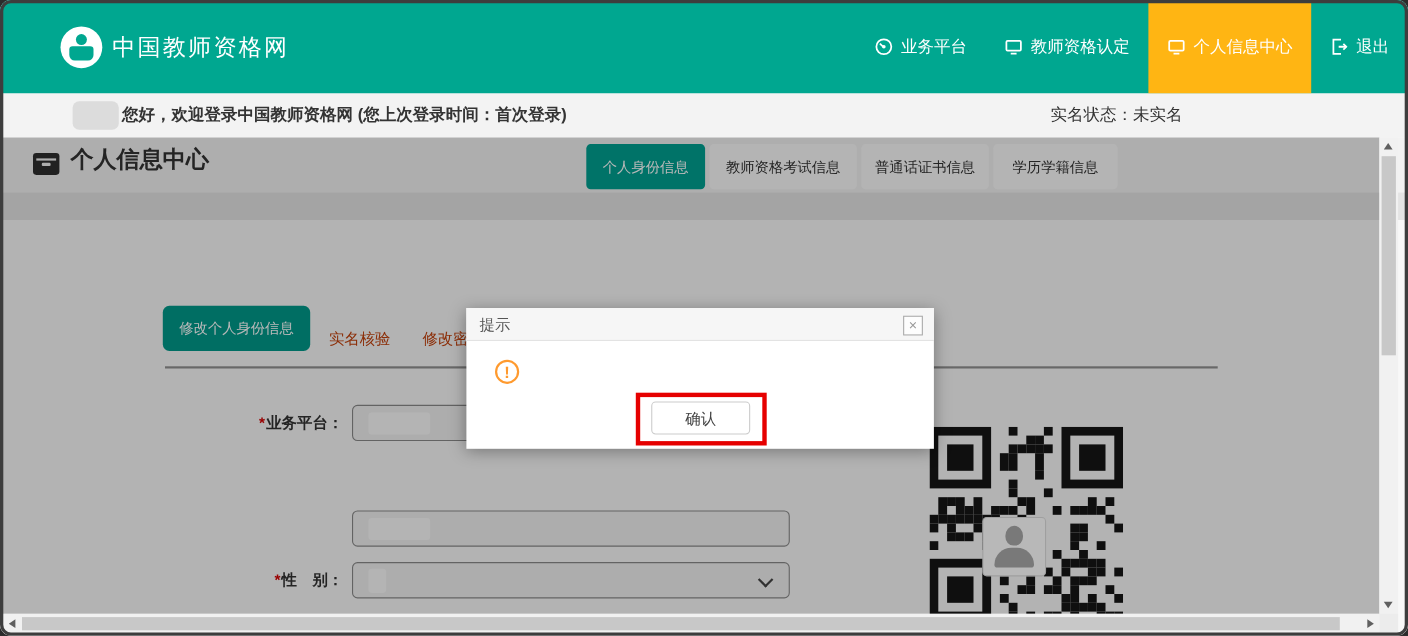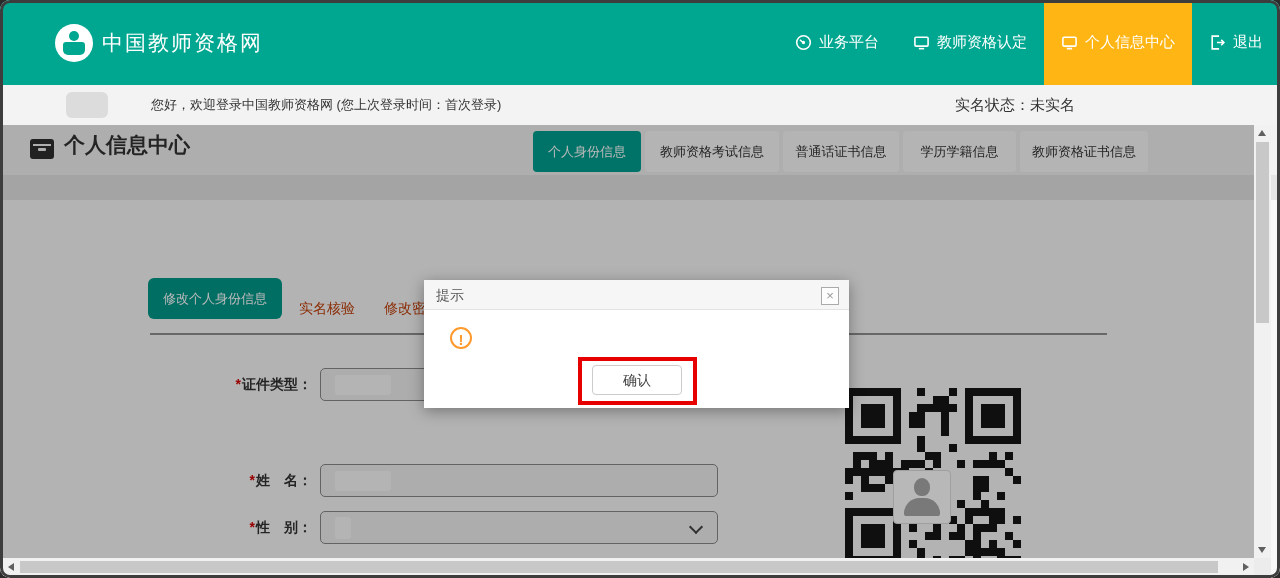--- a/index.html
+++ b/index.html
@@ -13,21 +13,21 @@
   .logo .body{position:absolute;left:8px;top:18px;width:22px;height:13px;border-radius:3px 3px 5px 5px;background:#00a790;}
   .site-name{position:absolute;left:102px;top:29px;font-size:21px;color:#ffffff;letter-spacing:2px;}
   .nav{position:absolute;right:0;top:0;height:85px;display:flex;align-items:center;}
   .nav-item{display:flex;align-items:center;gap:7px;color:#ffffff;font-size:15px;height:85px;padding:0 17px;cursor:pointer;}
   .nav-item.active{background:#ffb513;}
   .nav-item svg{display:block;}
 
   
   .welcome-bar{position:absolute;left:0;top:85px;width:1280px;height:40px;background:#f3f3f3;z-index:10;}
   .blur-name{position:absolute;left:66px;top:7px;width:42px;height:26px;border-radius:6px;background:#dcdcdc;}
-  .greeting{position:absolute;left:111px;top:0;line-height:40px;font-size:13px;font-weight:400;color:#333;margin-left:40px;}
+  .greeting{position:absolute;left:111px;top:0;line-height:40px;font-size:15px;font-weight:700;color:#333;}
   .status{position:absolute;left:955px;top:0;line-height:40px;font-size:15px;color:#333;}
 
   
   .row-title{position:absolute;left:0;top:125px;width:1280px;height:50px;background:#f2f2f2;}
   .strip{position:absolute;left:0;top:175px;width:1280px;height:25px;background:#e4e4e4;}
   .main{position:absolute;left:0;top:200px;width:1280px;height:358px;background:#f8f8f8;}
   .box-icon{position:absolute;left:30px;top:139px;width:24px;height:20px;background:#2f2f2f;border-radius:3px;}
   .box-icon::before{content:"";position:absolute;left:3px;top:5px;width:18px;height:2px;background:#f2f2f2;}
   .box-icon::after{content:"";position:absolute;left:8px;top:9px;width:8px;height:3px;background:#f2f2f2;border-radius:1px;}
   .page-title{position:absolute;left:64px;top:131px;font-size:21px;font-weight:700;color:#333;}
@@ -144,36 +144,34 @@
   <div class="main"></div>
 
   <div class="box-icon"></div>
   <div class="page-title">个人信息中心</div>
 
   <div class="tabs">
     <div class="tab active" style="width:108px">个人身份信息</div>
     <div class="tab" style="width:134px">教师资格考试信息</div>
     <div class="tab" style="width:116px">普通话证书信息</div>
     <div class="tab" style="width:113px">学历学籍信息</div>
-    <div class="tab" style="width:128px">教师资格证书信息</div>
   </div>
 
   <div class="subtab-btn">修改个人身份信息</div>
   <div class="subtab-link" style="left:299px">实名核验</div>
   <div class="subtab-link" style="left:384px">修改密码</div>
   <div class="divider"></div>
 
   <div class="form-row" style="top:368px">
-    <div class="form-label"><span class="req">*</span><span>证件类型：</span></div>
+    <div class="form-label"><span class="req">*</span><span>业务平台：</span></div>
     <div class="form-input">
         <span class="blob" style="width:56px"></span>
       </div>
   </div>
   <div class="form-row" style="top:464px">
-    <div class="form-label"><span class="req">*</span><span>姓　名：</span></div>
     <div class="form-input">
         <span class="blob" style="width:56px"></span>
       </div>
   </div>
   <div class="form-row" style="top:511px">
     <div class="form-label"><span class="req">*</span><span>性　别：</span></div>
     <div class="form-input">
       <span class="blob" style="width:16px;height:22px;top:5px"></span>
       <span class="chevron"></span>
     </div>

